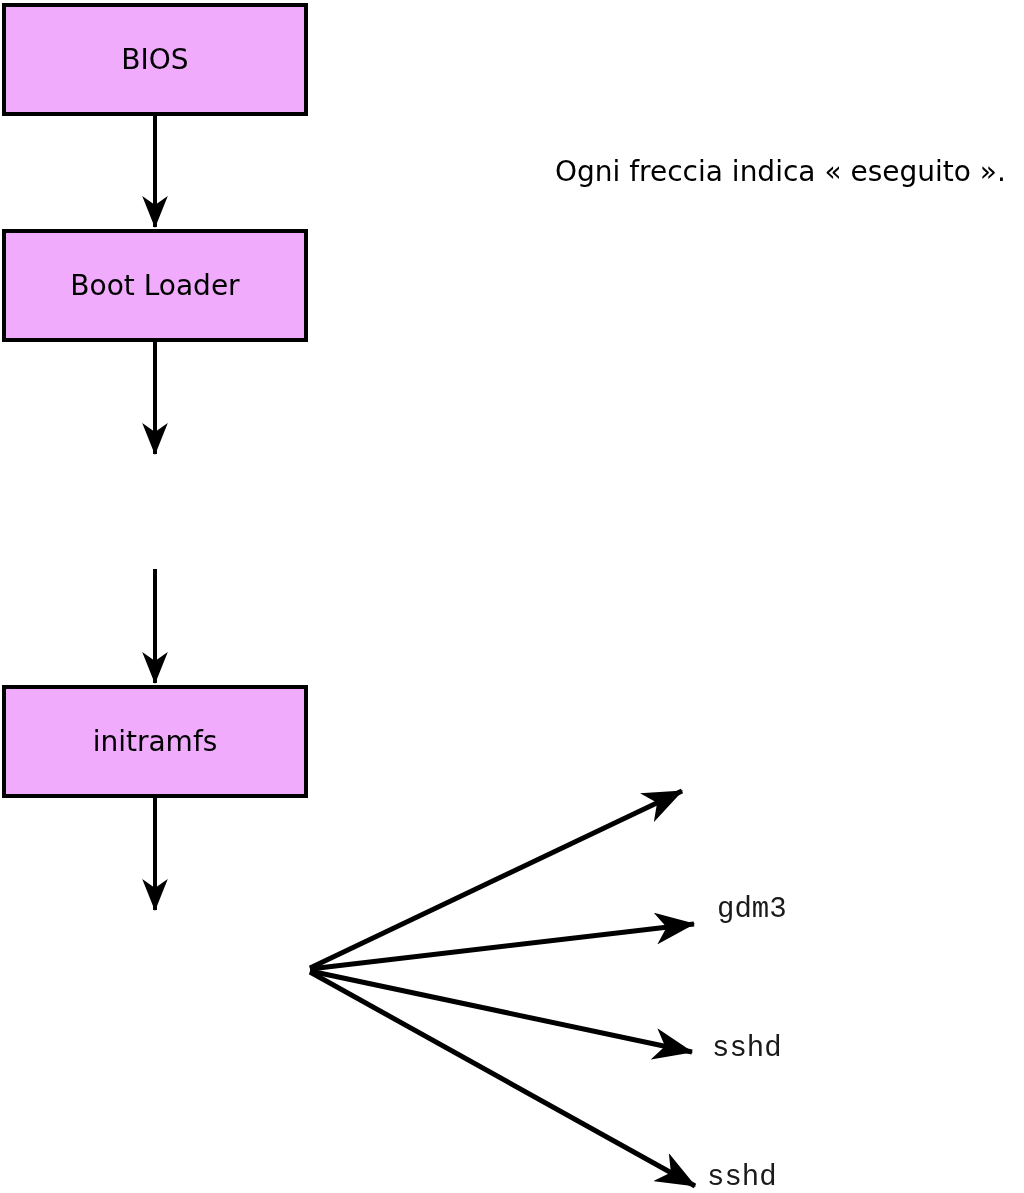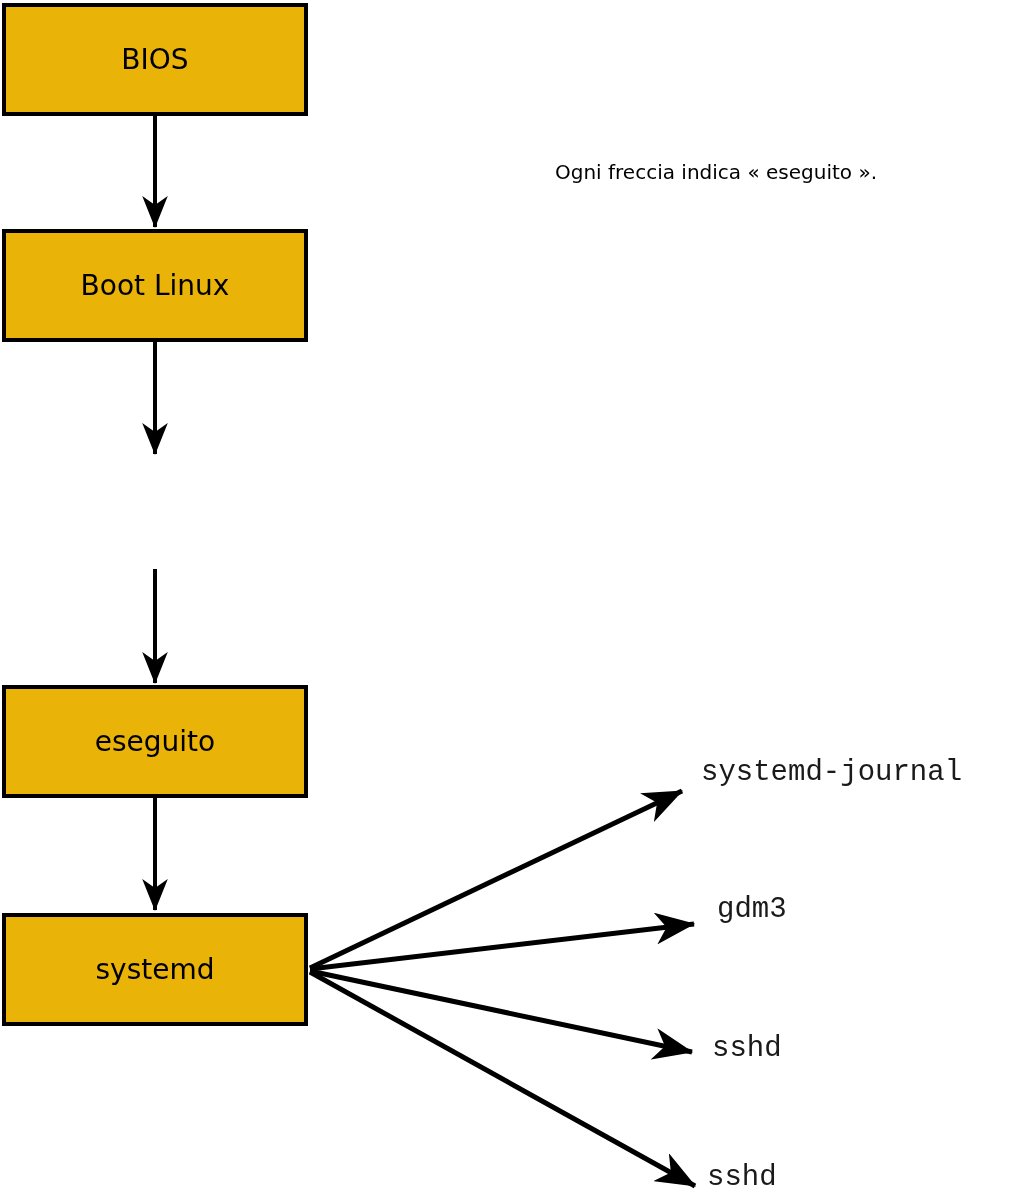--- a/index.html
+++ b/index.html
@@ -22,21 +22,21 @@
     width: 1024px;
     height: 1193px;
   }
   .node-box {
     position: absolute;
     left: 2px;
     width: 306px;
     height: 113px;
     box-sizing: border-box;
     border: 4px solid #000000;
-    background: #eab308;
+    background: #f0abfc;
     display: flex;
     align-items: center;
     justify-content: center;
   }
   .node-label {
     font-size: 28px;
     color: #000000;
     white-space: nowrap;
   }
   .svc-label {
@@ -44,21 +44,21 @@
     font-family: "Liberation Mono", "DejaVu Sans Mono", monospace;
     font-size: 29px;
     line-height: 38px;
     color: #1a1a1a;
     white-space: nowrap;
   }
   .caption {
     position: absolute;
     left: 555px;
     top: 152px;
-    font-size: 20px;
+    font-size: 28px;
     line-height: 40px;
     color: #000000;
     white-space: nowrap;
   }
 </style>
 </head>
 <body>
 
 <div class="canvas">
 
@@ -77,29 +77,25 @@
     <line x1="310" y1="968" x2="682" y2="791" stroke="#000000" stroke-width="5" marker-end="url(#arrowhead)"></line>
     <line x1="310" y1="969" x2="694" y2="924" stroke="#000000" stroke-width="5" marker-end="url(#arrowhead)"></line>
     <line x1="310" y1="971" x2="692" y2="1052" stroke="#000000" stroke-width="5" marker-end="url(#arrowhead)"></line>
     <line x1="310" y1="972" x2="695" y2="1186" stroke="#000000" stroke-width="5" marker-end="url(#arrowhead)"></line>
   </svg>
 
   <div class="node-box" style="top:3px">
     <span class="node-label">BIOS</span>
   </div>
   <div class="node-box" style="top:229px">
-    <span class="node-label">Boot Linux</span>
+    <span class="node-label">Boot Loader</span>
   </div>
   <div class="node-box" style="top:685px">
-    <span class="node-label">eseguito</span>
-  </div>
-  <div class="node-box" style="top:913px">
-    <span class="node-label">systemd</span>
+    <span class="node-label">initramfs</span>
   </div>
 
-  <div class="svc-label" style="left:701px; top:754px">systemd-journal</div>
   <div class="svc-label" style="left:717px; top:891px">gdm3</div>
   <div class="svc-label" style="left:712px; top:1030px">sshd</div>
   <div class="svc-label" style="left:707px; top:1159px">sshd</div>
 
   <div class="caption">Ogni freccia indica « eseguito ».</div>
 
 </div>
 
 </body></html>

